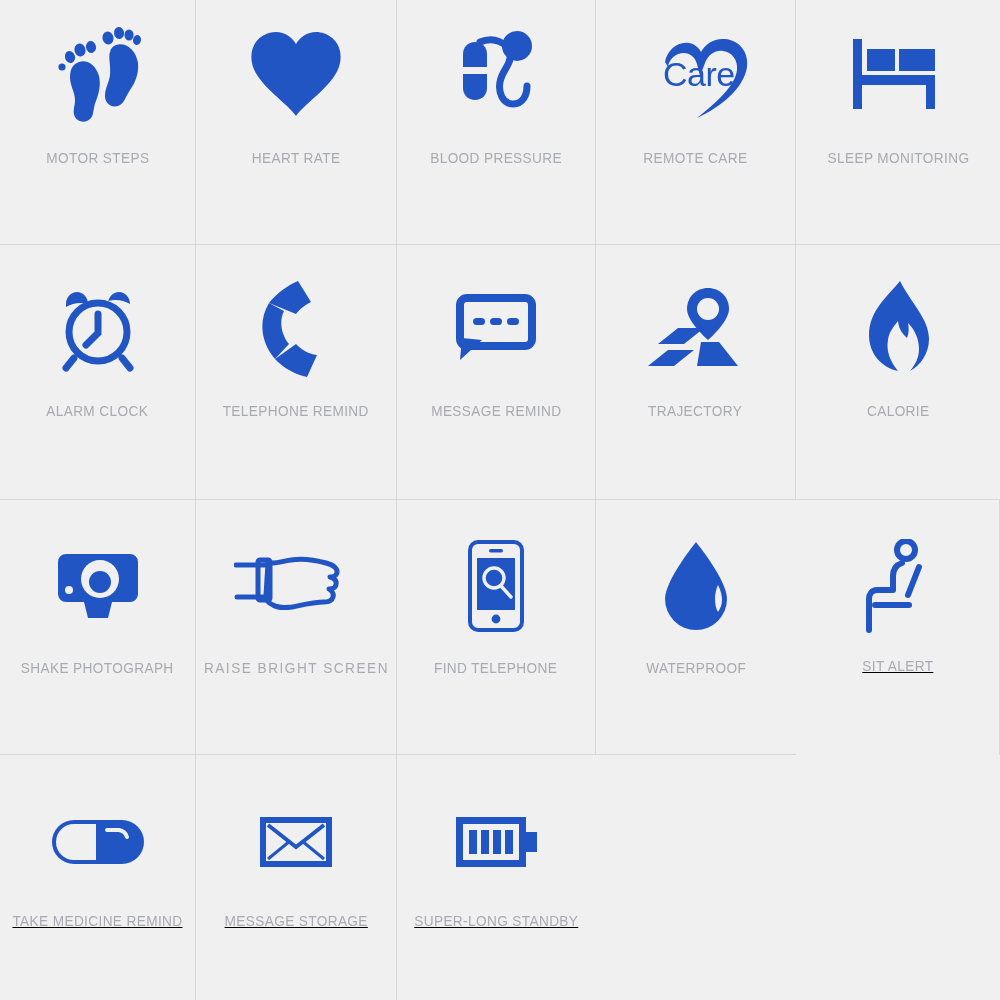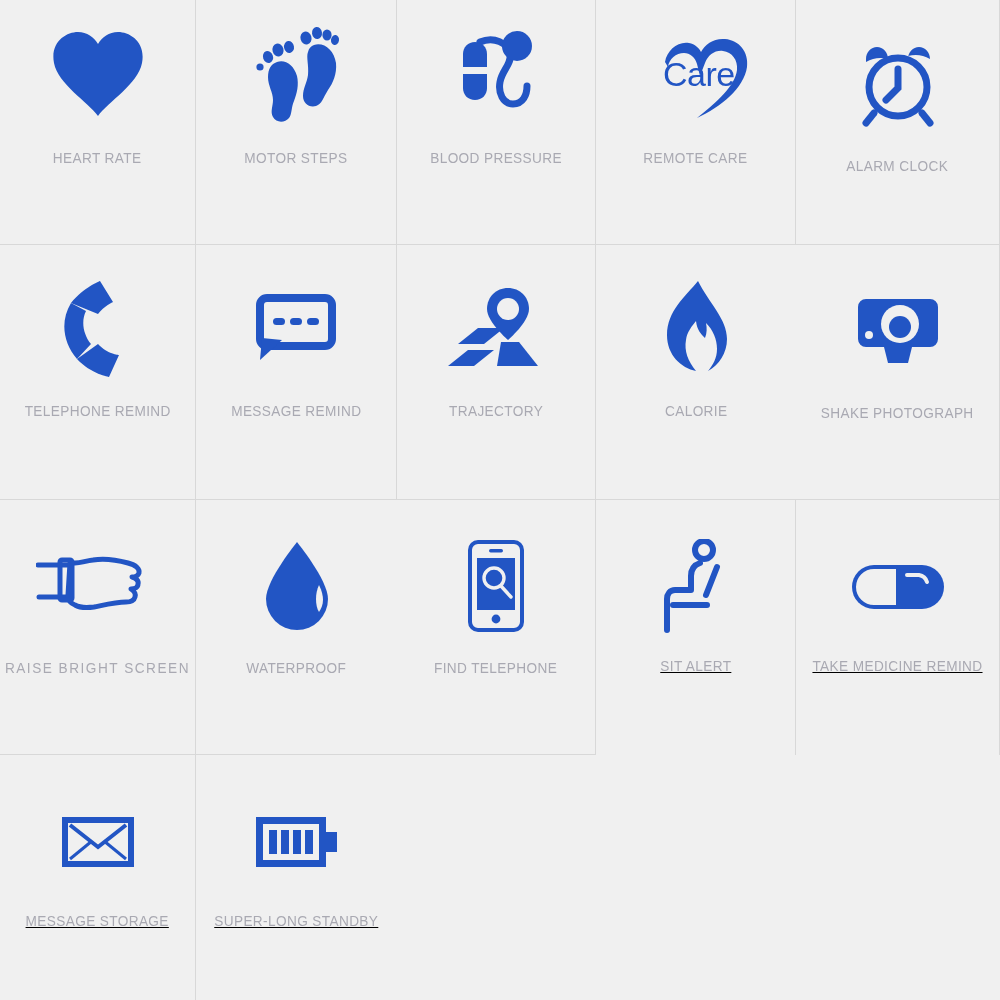--- a/index.html
+++ b/index.html
@@ -68,29 +68,20 @@
 
   .wide .label { letter-spacing: 1.6px; }
 </style>
 </head>
 <body>
 
 <div id="grid">
 
   <div class="cell r1">
     <div class="icon-wrap">
-      <svg width="92" height="84" viewBox="0 0 92 84">
-        <path fill="#2255c4" d="M46 84C36 70 6 52 2 31 -2 10 14 0 26 0c9 0 16 5 20 12C50 5 57 0 66 0c12 0 28 10 24 31C86 52 56 70 46 84z"></path>
-      </svg>
-    </div>
-    <div class="label">HEART RATE</div>
-  </div>
-
-  <div class="cell r1">
-    <div class="icon-wrap">
       <svg width="90" height="100" viewBox="0 0 90 100">
         <g fill="#2255c4">
 
           <path d="M26 38c8-3 17 3 20 14 2 9 0 17-3 25-3 7-2 13-5 17-4 5-13 5-16-1-3-5 0-11 0-17 0-8-5-14-5-23 0-8 3-13 9-15z"></path>
           <ellipse cx="17" cy="33" rx="5" ry="6" transform="rotate(-20 17 33)"></ellipse>
           <ellipse cx="27" cy="26" rx="5.5" ry="6.5" transform="rotate(-15 27 26)"></ellipse>
           <ellipse cx="38" cy="23" rx="5" ry="6" transform="rotate(-10 38 23)"></ellipse>
           <circle cx="9" cy="43" r="3.6"></circle>
 
           <path d="M63 21c10-3 20 5 22 18 1 11-3 20-8 27-5 8-6 14-12 16-7 2-13-3-13-10 0-8 4-13 5-21 1-10-2-18 0-23 1-4 3-6 6-7z"></path>
@@ -99,20 +90,29 @@
           <ellipse cx="76" cy="11" rx="4.6" ry="5.6"></ellipse>
           <ellipse cx="84" cy="16" rx="4" ry="5" transform="rotate(10 84 16)"></ellipse>
         </g>
       </svg>
     </div>
     <div class="label">MOTOR STEPS</div>
   </div>
 
   <div class="cell r1">
     <div class="icon-wrap">
+      <svg width="92" height="84" viewBox="0 0 92 84">
+        <path fill="#2255c4" d="M46 84C36 70 6 52 2 31 -2 10 14 0 26 0c9 0 16 5 20 12C50 5 57 0 66 0c12 0 28 10 24 31C86 52 56 70 46 84z"></path>
+      </svg>
+    </div>
+    <div class="label">HEART RATE</div>
+  </div>
+
+  <div class="cell r1">
+    <div class="icon-wrap">
       <svg width="92" height="96" viewBox="0 0 92 96">
         <g fill="none" stroke="#2255c4" stroke-width="7" stroke-linecap="round">
           <path d="M30 16c14-6 28 1 30 12 2 10-8 16-10 28-2 11 3 22 13 22s14-9 14-18"></path>
         </g>
         <circle cx="67" cy="20" r="15" fill="#2255c4"></circle>
         <g fill="#2255c4">
           <path d="M13 28c0-7 5-12 12-12s12 5 12 12v13H13z"></path>
           <path d="M13 48h24v14c0 7-5 12-12 12s-12-5-12-12z"></path>
         </g>
       </svg>
@@ -123,20 +123,34 @@
   <div class="cell r1">
     <div class="icon-wrap">
       <svg width="106" height="96" viewBox="0 0 106 96">
         <path fill="#2255c4" d="M22 36c2-12 13-21 24-19 6 1 10 5 12 9 4-8 13-14 24-13 14 1 24 13 22 28-3 21-26 40-50 51 20-16 38-32 40-48 1-10-5-18-14-19-8-1-15 4-18 12l-5 13-3-12c-2-7-7-11-13-11-8 0-15 6-16 14l-3-5z"></path>
         <text x="20" y="60" font-family="'Liberation Sans', sans-serif" font-size="34" fill="#2255c4" letter-spacing="-0.5">Care</text>
       </svg>
     </div>
     <div class="label">REMOTE CARE</div>
   </div>
 
+  <div class="cell r1 last-col">
+    <div class="icon-wrap">
+      <svg width="90" height="70" viewBox="0 0 90 70">
+        <g fill="#2255c4">
+          <rect x="0" y="0" width="9" height="70"></rect>
+          <rect x="14" y="10" width="28" height="22"></rect>
+          <rect x="46" y="10" width="36" height="22"></rect>
+          <rect x="0" y="36" width="82" height="10"></rect>
+          <rect x="73" y="36" width="9" height="34"></rect>
+        </g>
+      </svg>
+    </div>
+    <div class="label">SLEEP MONITORING</div>
+  </div>
 
   <div class="cell r2">
     <div class="icon-wrap">
       <svg width="88" height="94" viewBox="0 0 88 94">
         <g fill="none" stroke="#2255c4" stroke-width="7" stroke-linecap="round">
           <circle cx="44" cy="50" r="29"></circle>
           <path d="M44 32v19l-12 12"></path>
           <path d="M20 76 12 86"></path>
           <path d="M68 76 76 86"></path>
         </g>
@@ -219,46 +233,46 @@
       <svg width="124" height="66" viewBox="0 0 124 66">
         <g fill="none" stroke="#2255c4" stroke-width="5" stroke-linejoin="round" stroke-linecap="round">
           <path d="M2 12h32"></path>
           <path d="M3 44h30"></path>
           <path d="M34 10h5c6 0 10-2 18-3 12-2 24 0 35 3 8 2 12 6 11 10-1 3-4 4-7 4 4 1 7 4 6 7 0 3-3 5-7 5 3 2 5 5 4 8-1 4-5 5-9 5-10 0-22 3-32 5-8 1-14 1-19-2-5-2-7-6-7-10z"></path>
           <rect x="24" y="7" width="12" height="40" rx="2"></rect>
         </g>
       </svg>
     </div>
     <div class="label">RAISE  BRIGHT  SCREEN</div>
-  </div>
-
-  <div class="cell r3 last-col">
-    <div class="icon-wrap">
-      <svg width="66" height="88" viewBox="0 0 66 88">
-        <path fill="#2255c4" d="M33 0C33 0 2 38 2 57a31 31 0 0 0 62 0C64 38 33 0 33 0z"></path>
-        <path fill="#f0f0f0" d="M55 43c3 6 4 11 4 15 0 5-2 9-4 12-2-3-3-8-3-13 0-5 1-10 3-14z"></path>
-      </svg>
-    </div>
-    <div class="label">WATERPROOF</div>
   </div>
 
   <div class="cell r3">
     <div class="icon-wrap">
       <svg width="56" height="92" viewBox="0 0 56 92">
         <rect x="2" y="2" width="52" height="88" rx="8" fill="none" stroke="#2255c4" stroke-width="4"></rect>
         <rect x="9" y="18" width="38" height="52" fill="#2255c4"></rect>
         <rect x="21" y="9" width="14" height="3.4" rx="1.7" fill="#2255c4"></rect>
         <circle cx="28" cy="79" r="4.4" fill="#2255c4"></circle>
         <circle cx="26" cy="38" r="10" fill="none" stroke="#f0f0f0" stroke-width="3.4"></circle>
         <path d="M33 46 43 57" stroke="#f0f0f0" stroke-width="3.4" stroke-linecap="round"></path>
       </svg>
     </div>
     <div class="label">FIND TELEPHONE</div>
   </div>
 
+  <div class="cell r3 last-col">
+    <div class="icon-wrap">
+      <svg width="66" height="88" viewBox="0 0 66 88">
+        <path fill="#2255c4" d="M33 0C33 0 2 38 2 57a31 31 0 0 0 62 0C64 38 33 0 33 0z"></path>
+        <path fill="#f0f0f0" d="M55 43c3 6 4 11 4 15 0 5-2 9-4 12-2-3-3-8-3-13 0-5 1-10 3-14z"></path>
+      </svg>
+    </div>
+    <div class="label">WATERPROOF</div>
+  </div>
+
   <div class="cell r4 last-row">
     <div class="icon-wrap">
       <svg width="72" height="96" viewBox="0 0 72 96">
         <g fill="none" stroke="#2255c4" stroke-width="6" stroke-linecap="round" stroke-linejoin="round">
           <circle cx="44" cy="11" r="9"></circle>
           <path d="M40 24c-6 2-9 7-9 13v14H15c-5 0-8 4-8 9v31"></path>
           <path d="M13 66h34"></path>
           <path d="M57 28 46 56"></path>
         </g>
       </svg>

